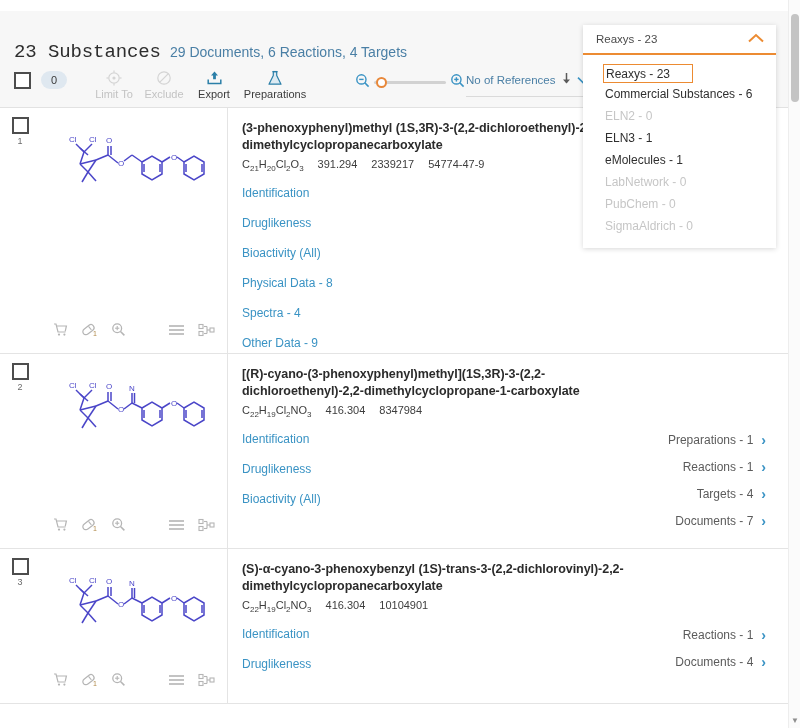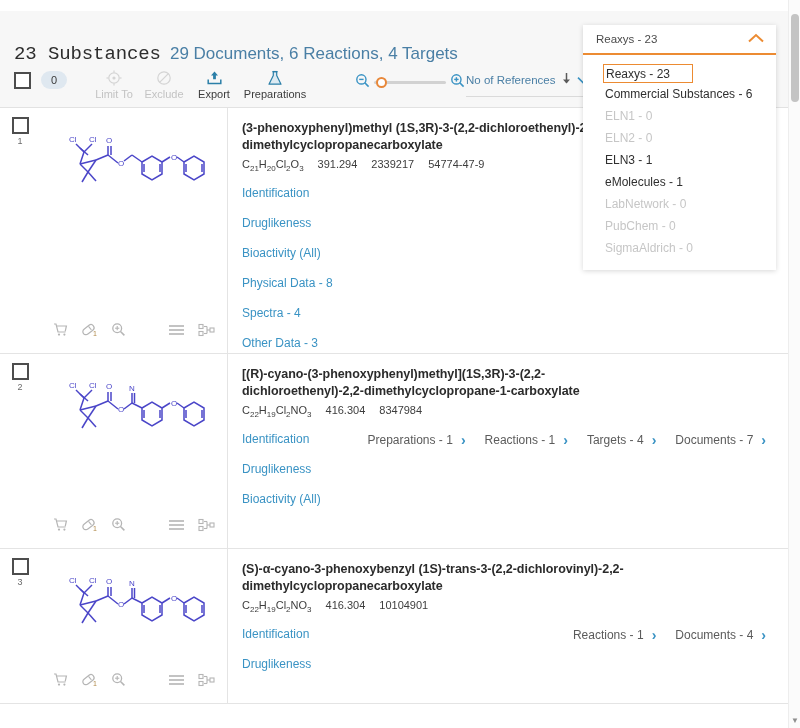--- a/index.html
+++ b/index.html
@@ -32,21 +32,21 @@
   .title-row {
     position: absolute; top: 11px; left: 14px;
     display: flex; align-items: baseline; gap: 9px;
   }
   .title-main {
     font-size: 19px; color: #2d2d2d; font-weight: 400;
     letter-spacing: -0.1px;
     font-family: Liberation Mono, monospace;
   }
   .title-sub {
-    font-size: 17px; color: #4a7fa5; margin-top: 22px;
+    font-size: 14px; color: #4a7fa5; margin-top: 22px;
   }
   
   .toolbar {
     position: absolute; top: 58px; left: 14px;
     display: flex; align-items: flex-start; gap: 0px;
   }
   .tb-check {
     width: 17px; height: 17px;
     border: 2px solid #4d4d4d;
     background: #ffffff;
@@ -185,21 +185,21 @@
   }
   .cmp-links {
     margin-top: 13px;
     display: flex; flex-direction: column; gap: 16px;
   }
   .cmp-link {
     font-size: 12px; color: #3a93c4;
   }
   .side-links {
     position: absolute; right: 22px; top: 78px;
-    display: flex; flex-direction: row; gap: 19px;
+    display: flex; flex-direction: column; gap: 11px;
     align-items: flex-end;
   }
   .side-link {
     display: flex; align-items: center; gap: 8px;
     font-size: 12px; color: #5b5b5b;
   }
   .side-link .chev { color: #3a93c4; font-size: 14px; font-weight: bold; }
   sub { font-size: 8px; }
 
   
@@ -333,23 +333,20 @@
           <path d="M2 8.4 L9 2 L16 8.4" fill="none" stroke="#ec8b32" stroke-width="2"></path>
         </svg>
       </span>
     </div>
     <div class="src-list">
       <div class="src-item sel">
         <span>Reaxys - 23</span>
       </div>
       <div class="src-item">
         <span>Commercial Substances - 6</span>
-      </div>
-      <div class="src-item dim">
-        <span>ELN1 - 0</span>
       </div>
       <div class="src-item dim">
         <span>ELN2 - 0</span>
       </div>
       <div class="src-item">
         <span>ELN3 - 1</span>
       </div>
       <div class="src-item">
         <span>eMolecules - 1</span>
       </div>
@@ -459,21 +456,21 @@
           <span>391.294</span>
           <span>2339217</span>
           <span>54774-47-9</span>
         </div>
         <div class="cmp-links">
           <a class="cmp-link">Identification</a>
           <a class="cmp-link">Druglikeness</a>
           <a class="cmp-link">Bioactivity (All)</a>
           <a class="cmp-link">Physical Data - 8</a>
           <a class="cmp-link">Spectra - 4</a>
-          <a class="cmp-link">Other Data - 3</a>
+          <a class="cmp-link">Other Data - 9</a>
         </div>
       </div>
     </div>
 
     <div class="row" style="height:195px;">
       <div class="col-check">
         <div class="row-check"></div>
         <div class="row-num">2</div>
       </div>
       <div class="col-struct">

